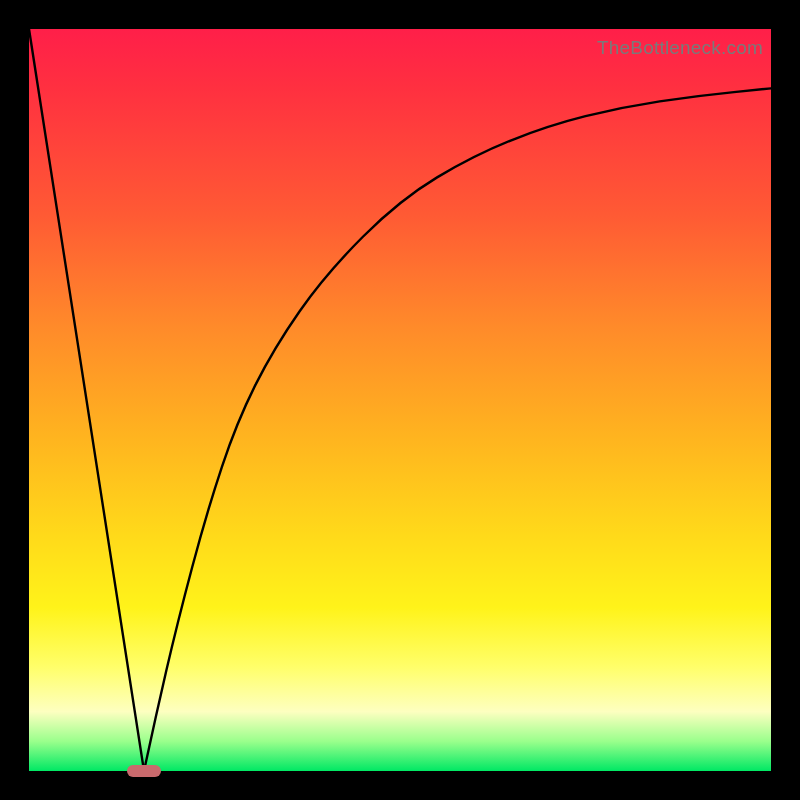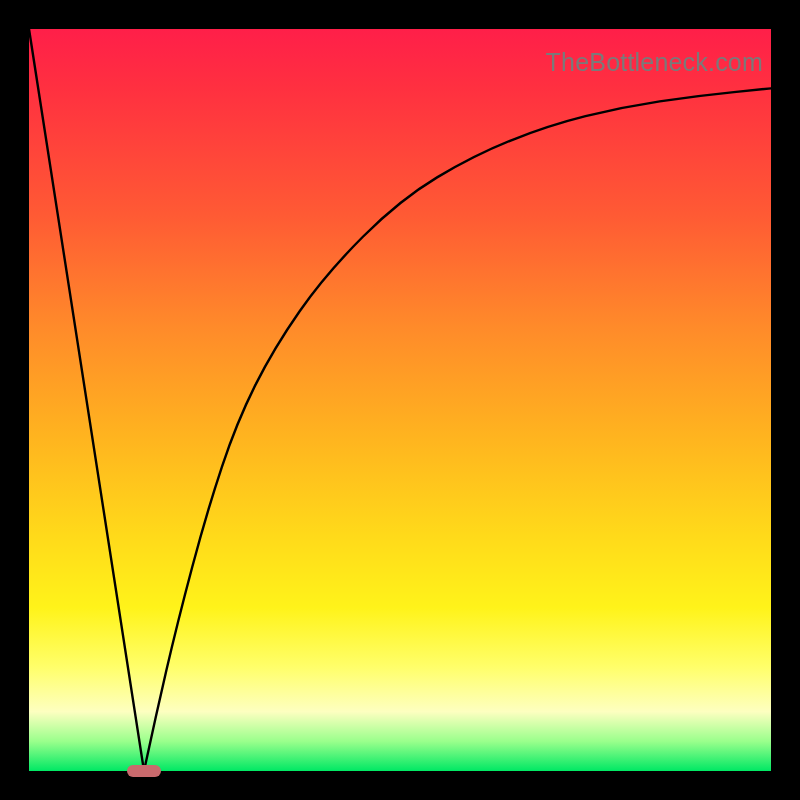--- a/index.html
+++ b/index.html
@@ -34,24 +34,24 @@
       #ffd91a 68%,
       #fff31a 78%,
       #ffff6a 86%,
       #fdffc0 92%,
       #9aff8c 96%,
       #00e864 100%
     );
   }
   .watermark {
     position: absolute;
-    top: 19px;
+    top: 8px;
     right: 8px;
     color: #7a7a7a;
-    font-size: 25px;
+    font-size: 19px;
     font-weight: 500;
     letter-spacing: 0.2px;
     user-select: none;
     text-align: right;
   }
   .marker {
     position: absolute;
     height: 12px;
     border-radius: 6px;
     background: #c96a6d;

